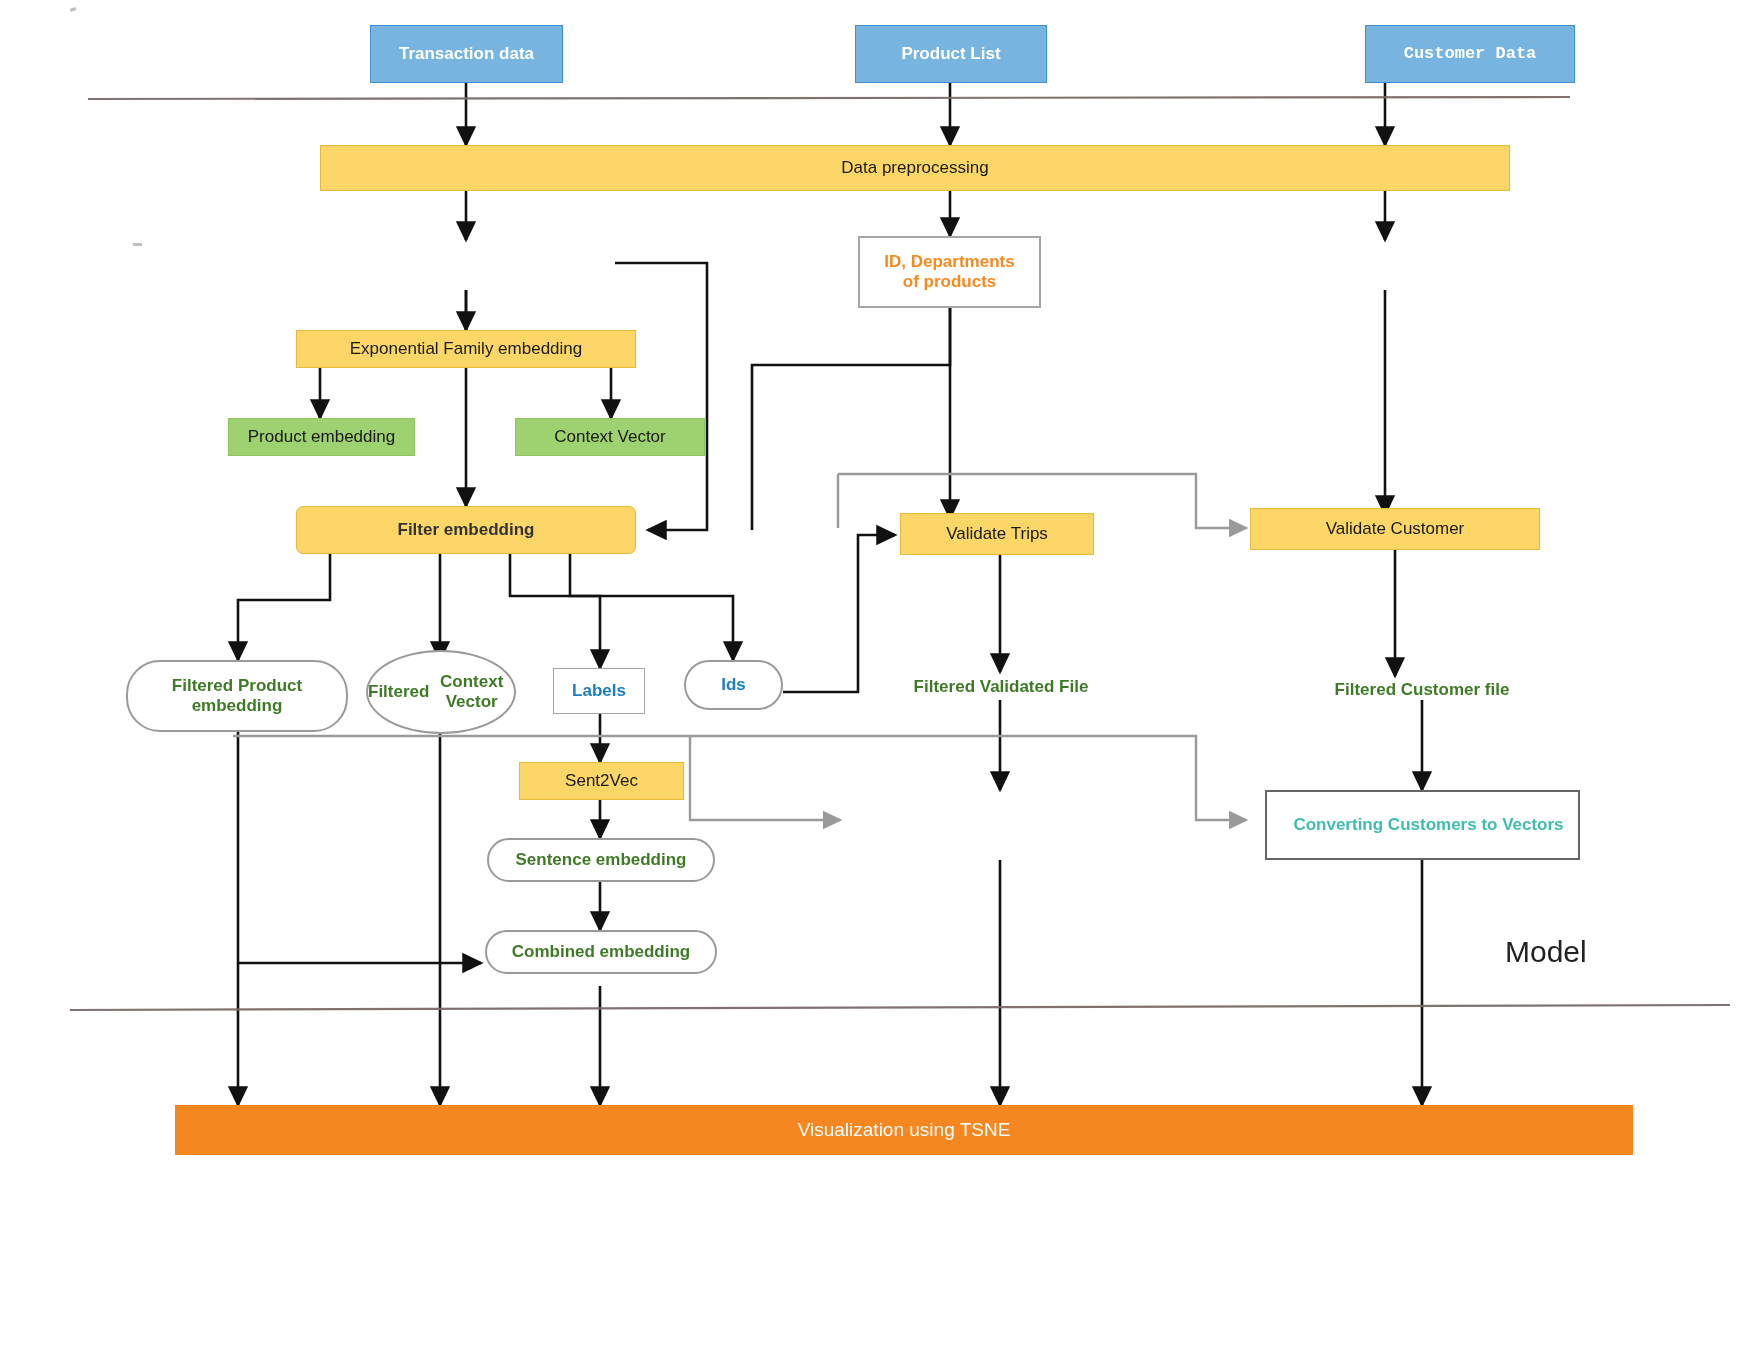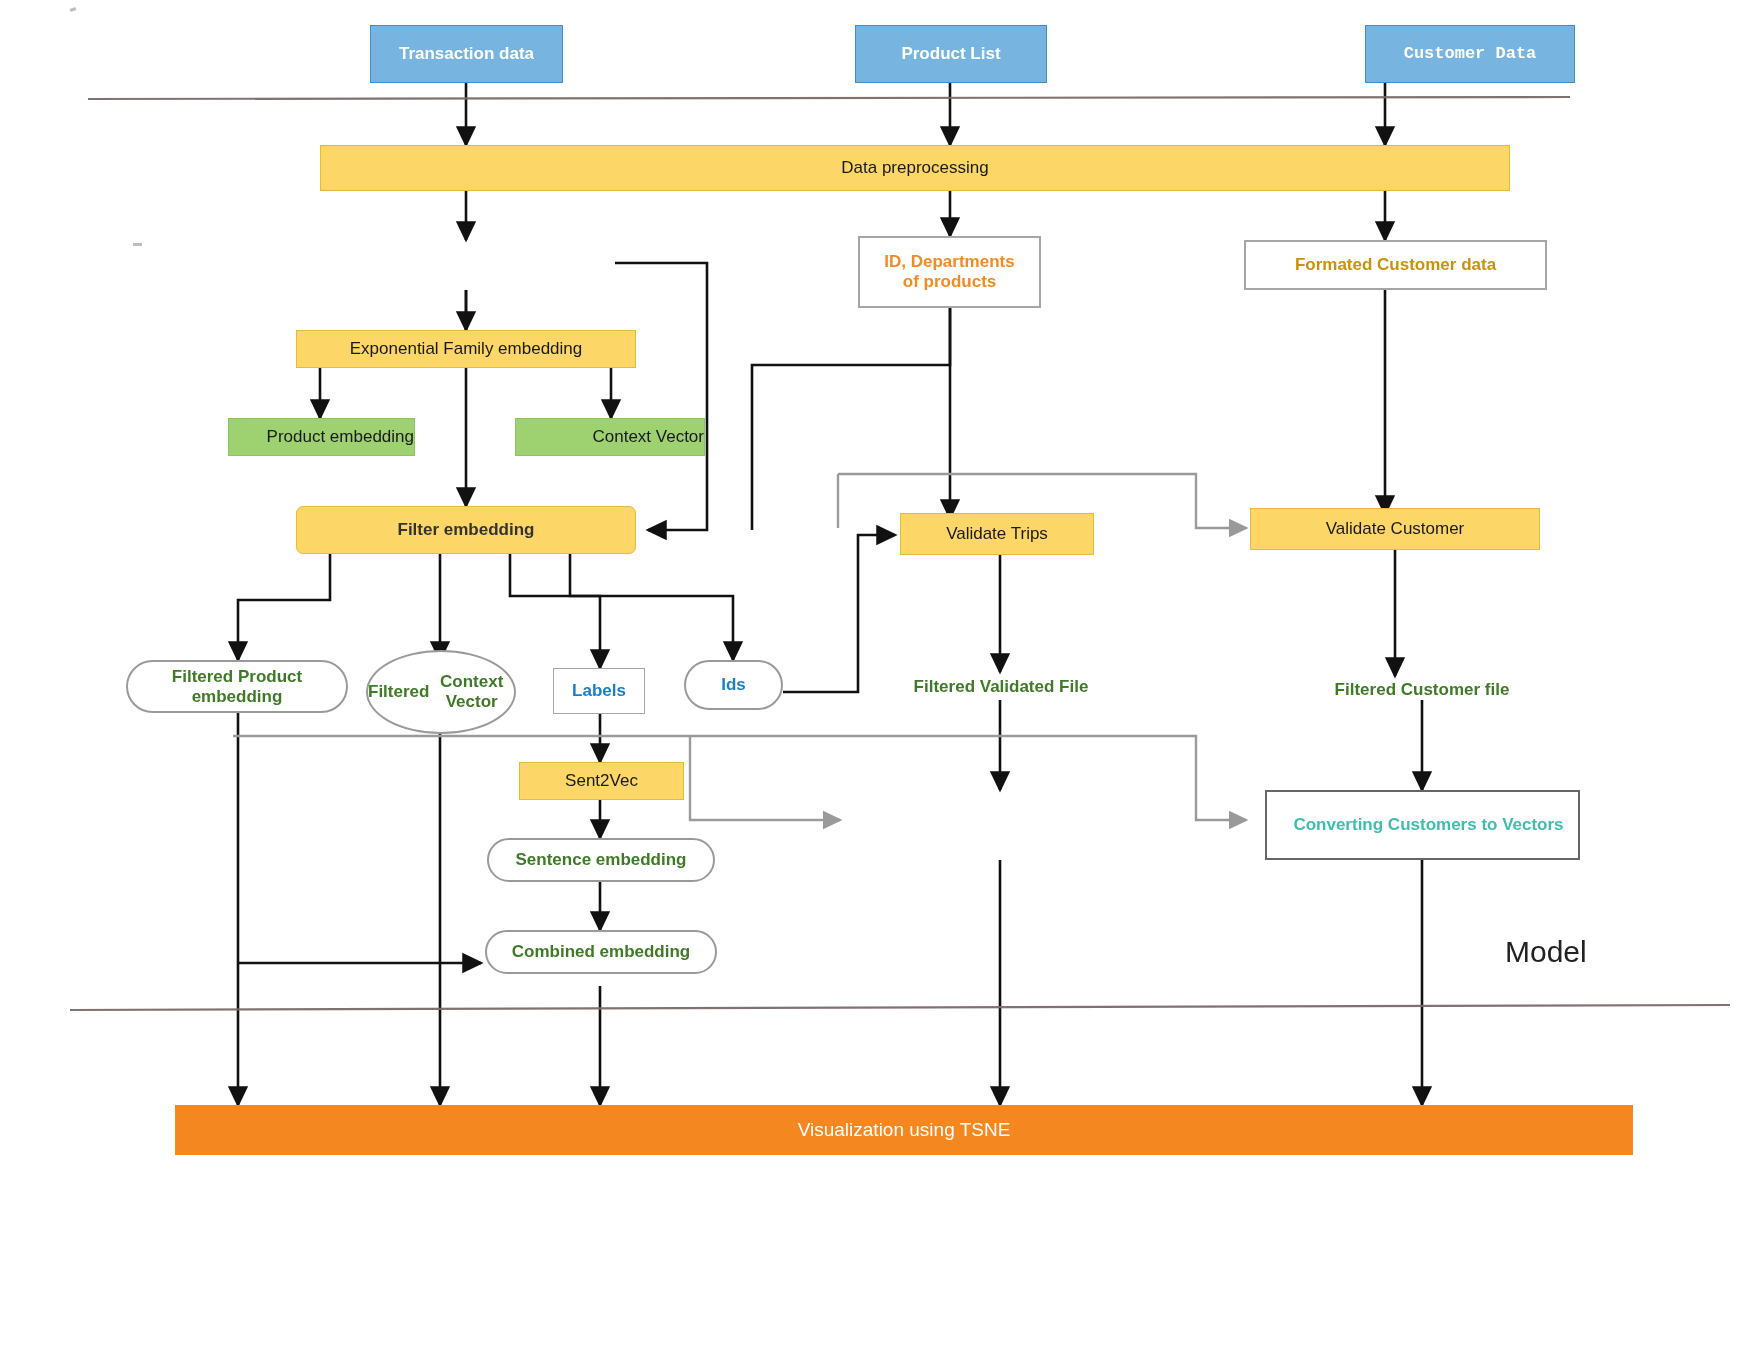--- a/index.html
+++ b/index.html
@@ -10,21 +10,21 @@
   
   .src{background:#77b5e0;border:1px solid #3f8fd0;color:#ffffff;font-weight:bold;font-size:17px;}
   
   .proc{background:#fcd768;border:1px solid #e8b93a;color:#1a1a1a;font-size:17px;}
   .proc.bold{font-weight:bold;color:#444;border-radius:7px;}
   
   .white{background:#ffffff;border:2px solid #a6a6a6;font-weight:bold;font-size:17px;}
   .white.thin{border:1px solid #a6a6a6;}
   .white.dark{border:2px solid #666;font-weight:bold;}
   
-  .green{background:#9ed16f;border:1px solid #8cc45e;color:#1a1a1a;font-size:17px;justify-content:flex-end;}
+  .green{background:#9ed16f;border:1px solid #8cc45e;color:#1a1a1a;font-size:17px;}
   
   .pill{background:#fff;border:2px solid #9a9a9a;border-radius:26px;font-weight:bold;font-size:17px;}
   .oval{background:#fff;border:2px solid #9a9a9a;border-radius:50%;font-weight:bold;font-size:17px;}
   .rrect{background:#fff;border:2px solid #9a9a9a;border-radius:34px;font-weight:bold;font-size:17px;}
   
   .bare{background:transparent;border:none;font-weight:bold;font-size:17px;}
   
   .bar{background:#f4871f;border:none;color:#ffffff;font-size:19px;}
   
   .section{position:absolute;font-size:30px;color:#222;}
@@ -141,23 +141,20 @@
   </div>
 
   <div class="node proc" style="left:320px;top:145px;width:1190px;height:46px;">
     <span>Data preprocessing</span>
   </div>
 
   <div class="node white" style="left:858px;top:236px;width:183px;height:72px;flex-direction:column;">
     <span class="tc-orange">ID, Departments</span>
     <span class="tc-orange">of products</span>
   </div>
-  <div class="node white" style="left:1244px;top:240px;width:303px;height:50px;">
-    <span class="tc-dkgold">Formated Customer data</span>
-  </div>
 
   <div class="node proc" style="left:296px;top:330px;width:340px;height:38px;">
     <span>Exponential Family embedding</span>
   </div>
 
   <div class="node green" style="left:228px;top:418px;width:187px;height:38px;">
     <span>Product embedding</span>
   </div>
   <div class="node green" style="left:515px;top:418px;width:190px;height:38px;">
     <span>Context Vector</span>
@@ -166,21 +163,21 @@
   <div class="node proc bold" style="left:296px;top:506px;width:340px;height:48px;">
     <span class="tc-dark">Filter embedding</span>
   </div>
   <div class="node proc" style="left:900px;top:513px;width:194px;height:42px;">
     <span>Validate Trips</span>
   </div>
   <div class="node proc" style="left:1250px;top:508px;width:290px;height:42px;">
     <span>Validate Customer</span>
   </div>
 
-  <div class="node rrect" style="left:126px;top:660px;width:222px;height:53px;flex-direction:column;">
+  <div class="node rrect" style="left:126px;top:660px;width:222px;height:72px;flex-direction:column;">
     <span class="tc-green">Filtered Product</span>
     <span class="tc-green">embedding</span>
   </div>
   <div class="node oval" style="left:366px;top:650px;width:150px;height:84px;">
     <span class="tc-green">Filtered</span>
     <span class="tc-green">Context Vector</span>
   </div>
   <div class="node white thin" style="left:553px;top:668px;width:92px;height:46px;">
     <span class="tc-blue">Labels</span>
   </div>

